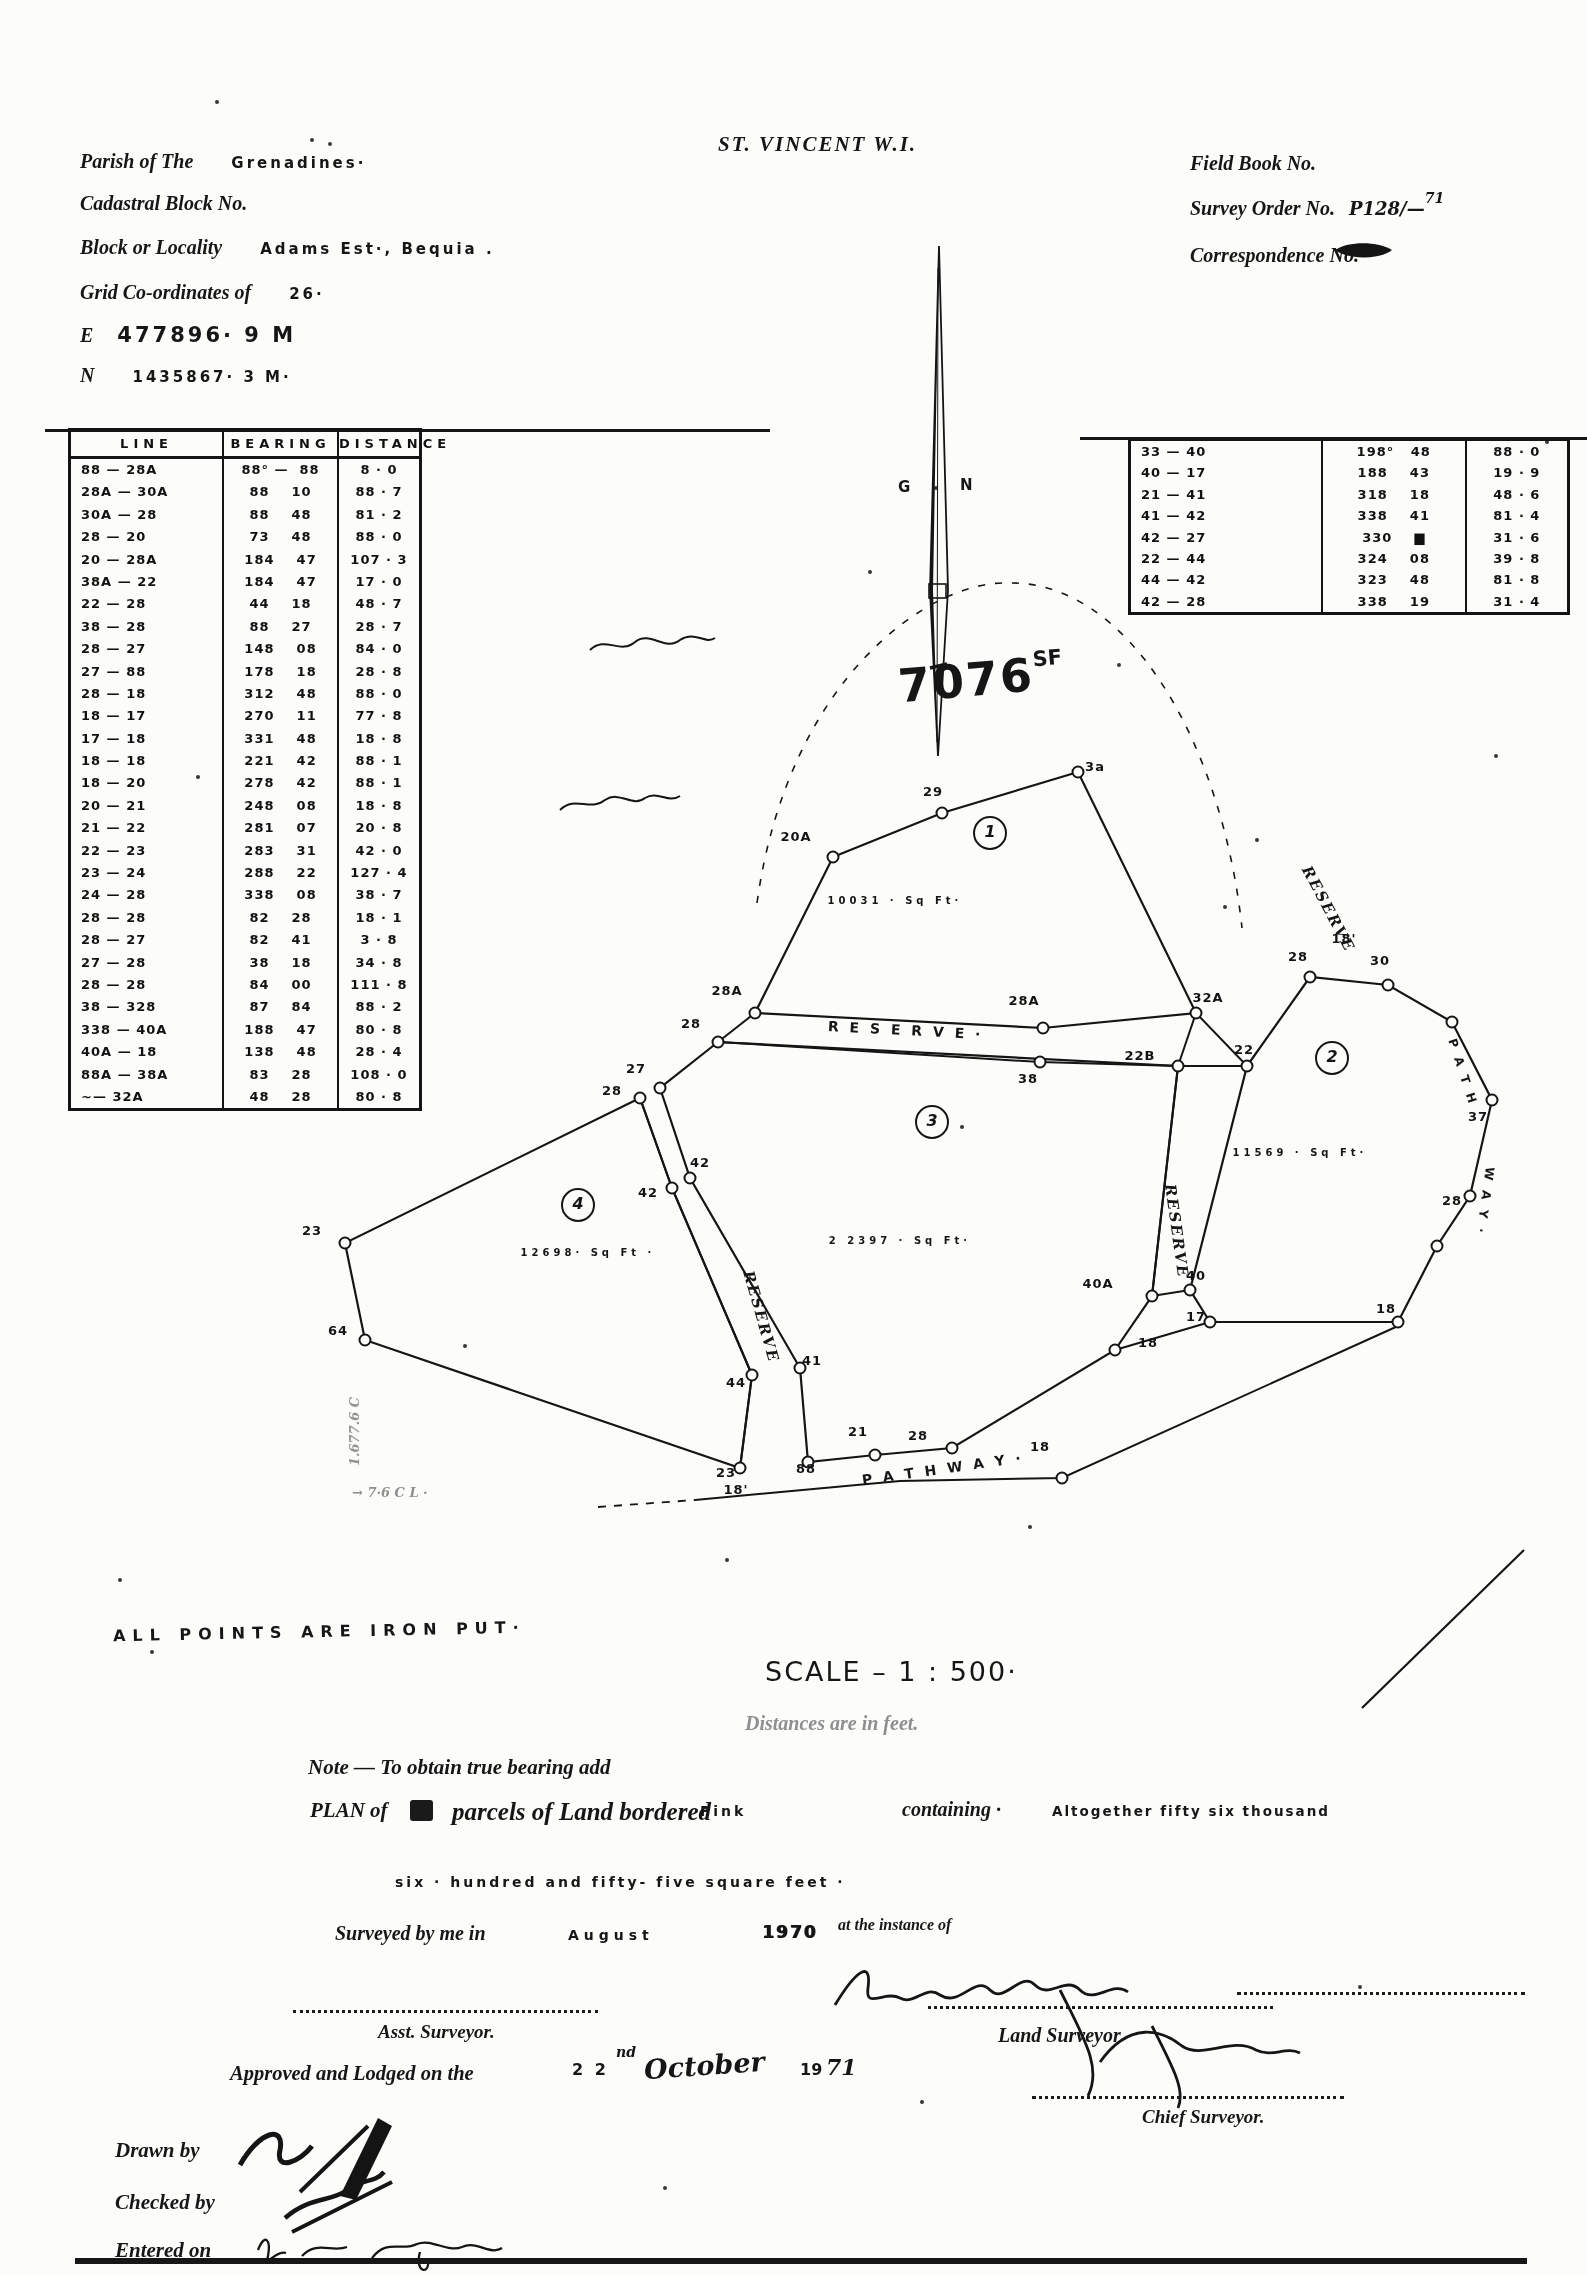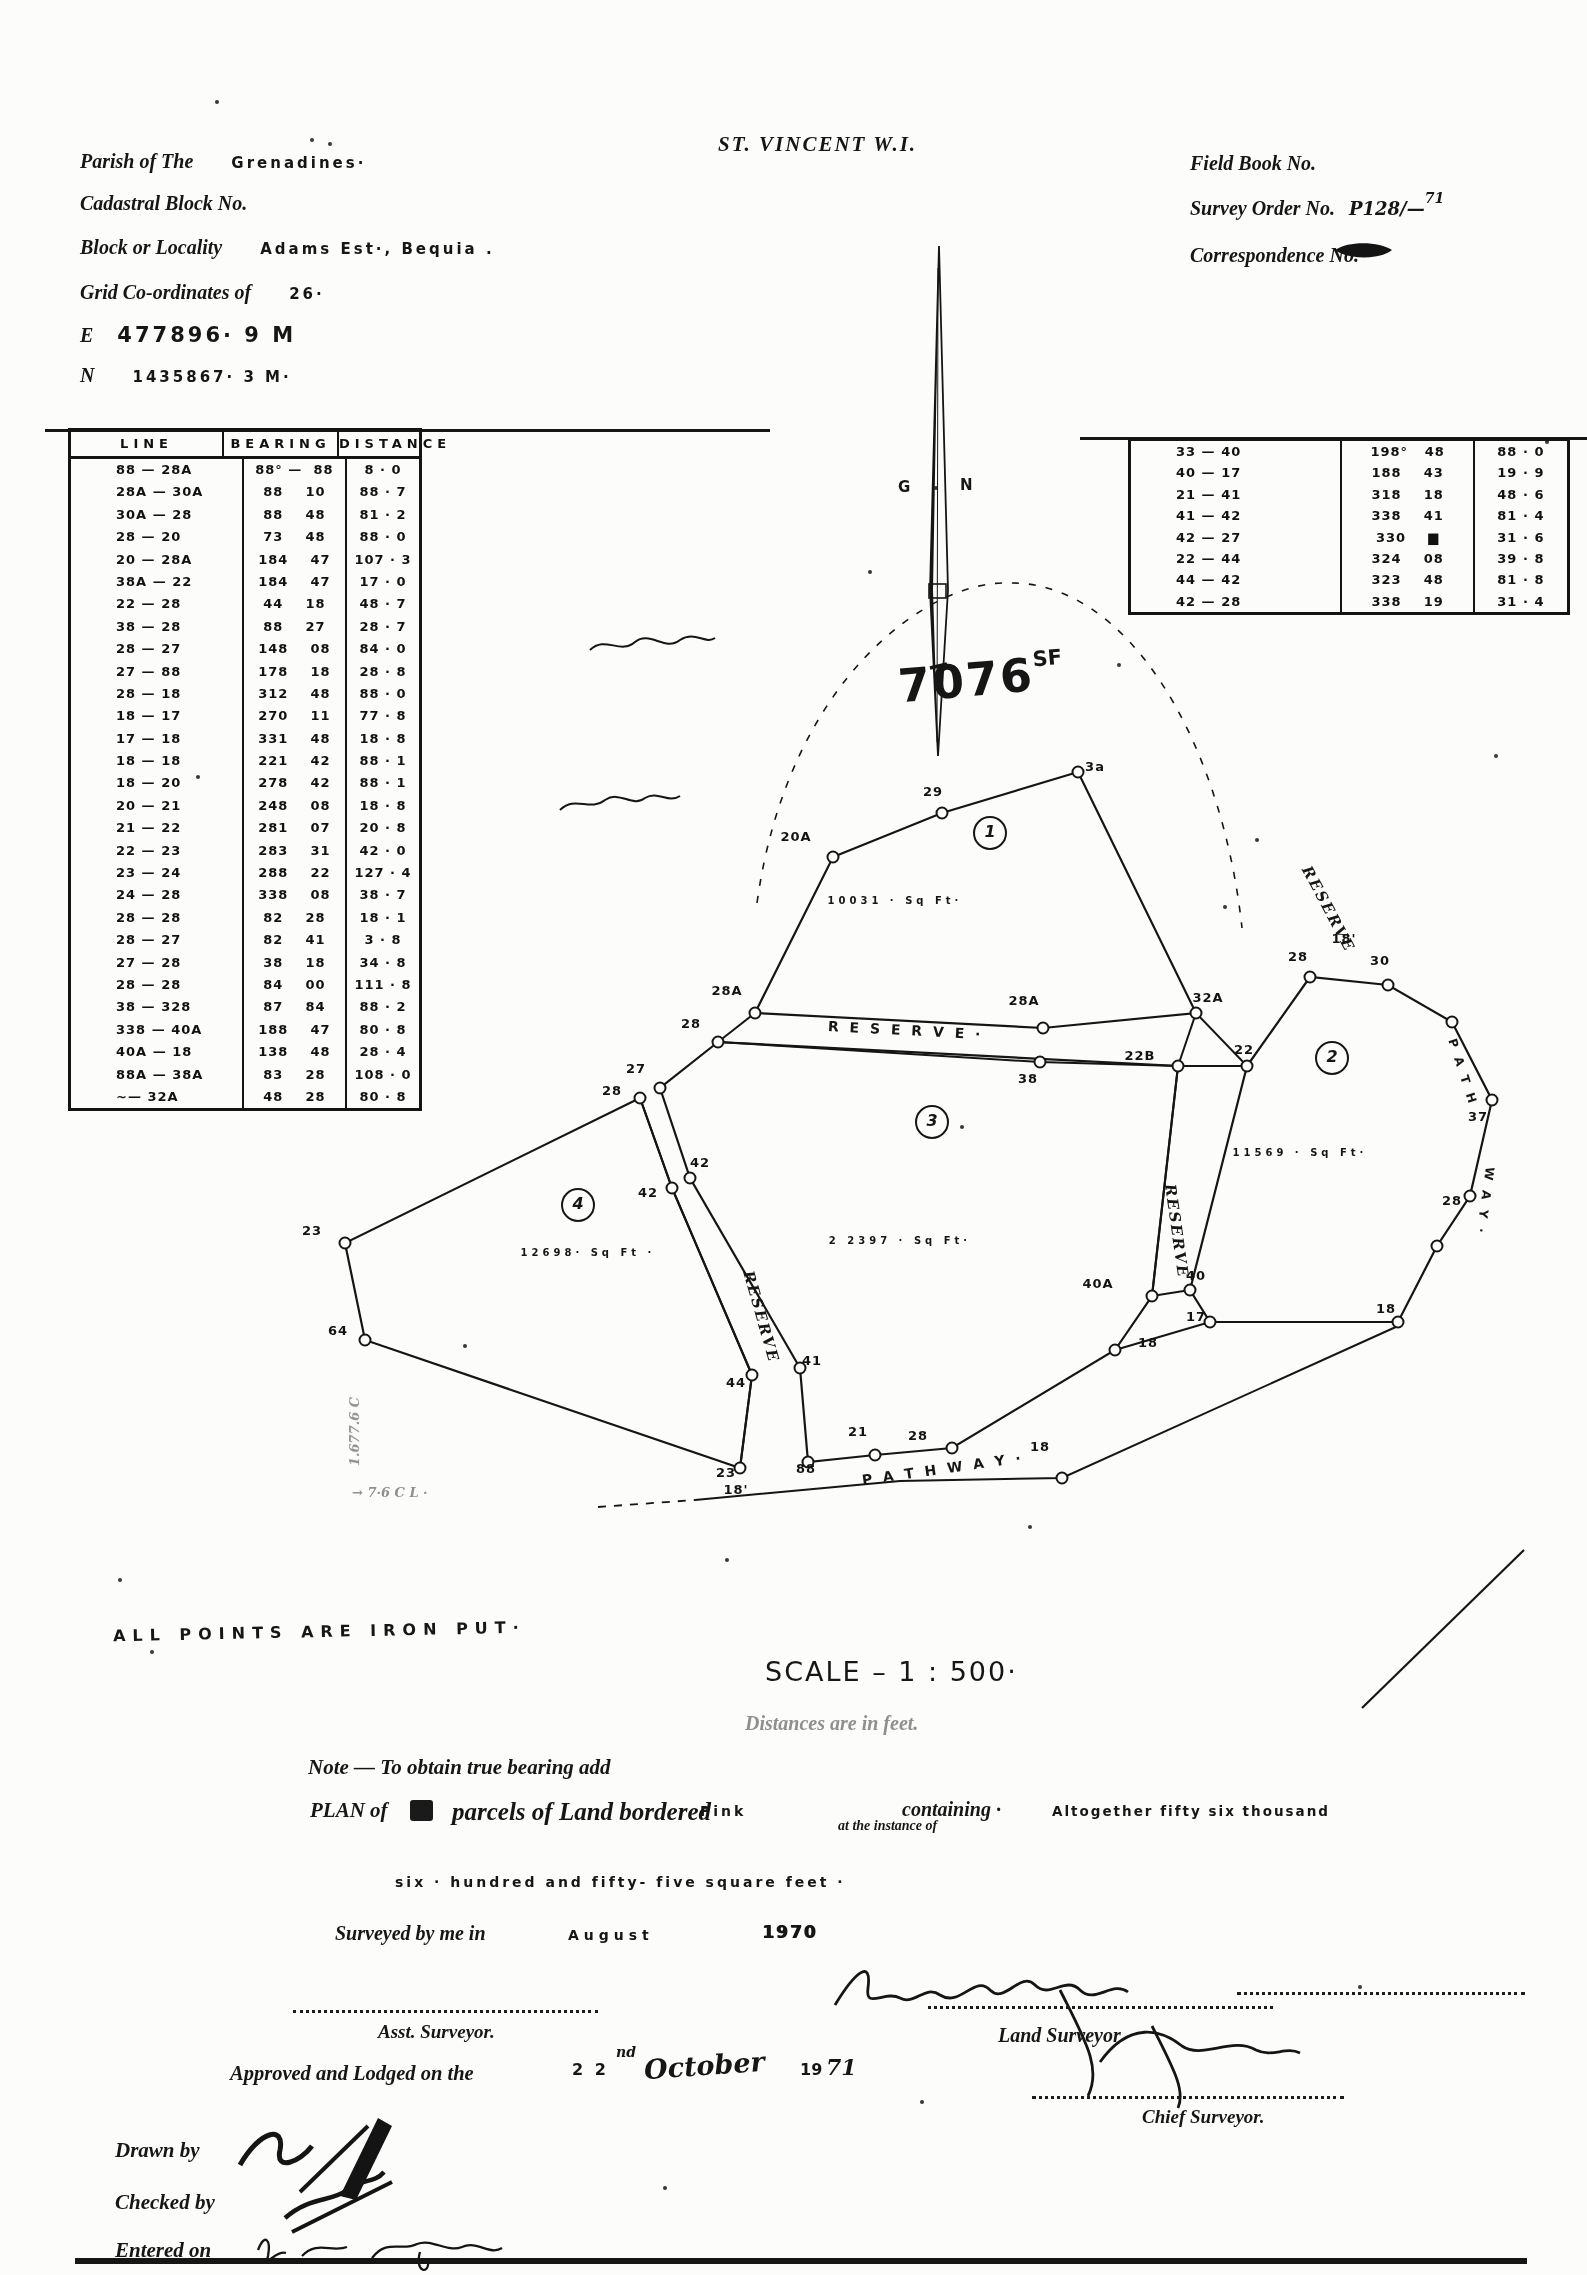--- a/index.html
+++ b/index.html
@@ -13,21 +13,21 @@
   .blur1{filter:blur(0.3px);}
   .title{font-size:34px;letter-spacing:5px;text-shadow:0.9px 0 0 #161616;}
   .subtitle{font-size:21px;letter-spacing:2px;}
   .dotline{height:0;border-bottom:3px dotted #1c1c1c;}
   .hline{background:#161616;}
   
   .stable{position:absolute;border:3px solid #141414;font-family:"DejaVu Sans",sans-serif;
           font-weight:bold;font-size:13px;letter-spacing:1px;color:#111;background:transparent;}
   .thead{display:flex;border-bottom:3px solid #141414;height:25px;line-height:25px;
          letter-spacing:5px;font-size:13px;}
-  .trow{display:flex;height:22.4px;line-height:22.4px;margin-left:35px;}
+  .trow{display:flex;height:22.4px;line-height:22.4px;}
   .arow{height:21.4px;line-height:21.4px;}
   .cL{width:44%;border-right:2.5px solid #141414;padding-left:10px;white-space:pre;box-sizing:border-box;}
   .cB{width:33%;border-right:2.5px solid #141414;text-align:center;white-space:pre;box-sizing:border-box;}
   .cD{width:23%;text-align:center;white-space:pre;box-sizing:border-box;}
   .hc{text-align:center;padding-left:0;}
   
   .vlabel{position:absolute;font-family:"DejaVu Sans",sans-serif;font-weight:bold;font-size:13px;
           letter-spacing:1px;transform:translate(-50%,-50%);color:#131313;}
   .plotnum{position:absolute;width:30px;height:30px;border:2.2px solid #161616;border-radius:50%;
            text-align:center;line-height:27px;font-family:"DejaVu Sans",sans-serif;font-weight:bold;
@@ -448,21 +448,21 @@
   <div class="abs ital blob" style="left:410px;top:1800px;font-size:18px;z-index:2">4</div>
   <div class="abs ital" style="left:452px;top:1798px;font-size:25px;z-index:2">parcels of Land bordered</div>
   <div class="abs typed" style="left:700px;top:1803px;font-size:14px;letter-spacing:3px;z-index:2">Pink</div>
   <div class="abs ital" style="left:902px;top:1798px;font-size:20px;z-index:2">containing ·</div>
   <div class="abs typed" style="left:1052px;top:1803px;font-size:13.5px;letter-spacing:2px;z-index:2">Altogether     fifty     six     thousand</div>
   <div class="abs typed" style="left:395px;top:1874px;font-size:14px;letter-spacing:3px;z-index:2">six  ·  hundred     and     fifty- five   square     feet ·</div>
 
   <div class="abs ital" style="left:335px;top:1922px;font-size:20px;z-index:2">Surveyed by me in</div>
   <div class="abs typed" style="left:568px;top:1927px;font-size:14px;letter-spacing:5px;z-index:2">August</div>
   <div class="abs typed" style="left:762px;top:1922px;font-size:17px;letter-spacing:2px;text-shadow:1px 0 0 #111;z-index:2">1970</div>
-  <div class="abs ital" style="left:838px;top:1818px;font-size:14px;z-index:2">at the instance of</div>
+  <div class="abs ital" style="left:838px;top:1916px;font-size:16px;z-index:2">at the instance of</div>
 
   <div class="abs dotline" style="left:293px;top:2010px;width:305px;z-index:2"></div>
   <div class="abs ital" style="left:378px;top:2021px;font-size:19px;z-index:2">Asst. Surveyor.</div>
   <div class="abs dotline" style="left:928px;top:2006px;width:345px;z-index:2"></div>
   <div class="abs dotline" style="left:1237px;top:1992px;width:288px;z-index:2"></div>
   <div class="abs ital" style="left:998px;top:2024px;font-size:20px;z-index:2">Land Surveyor</div>
   <div class="abs dotline" style="left:1032px;top:2096px;width:312px;z-index:2"></div>
   <div class="abs ital" style="left:1142px;top:2106px;font-size:19px;z-index:2">Chief Surveyor.</div>
 
   <div class="abs ital" style="left:230px;top:2062px;font-size:20.5px;z-index:2">Approved and Lodged on the</div>

